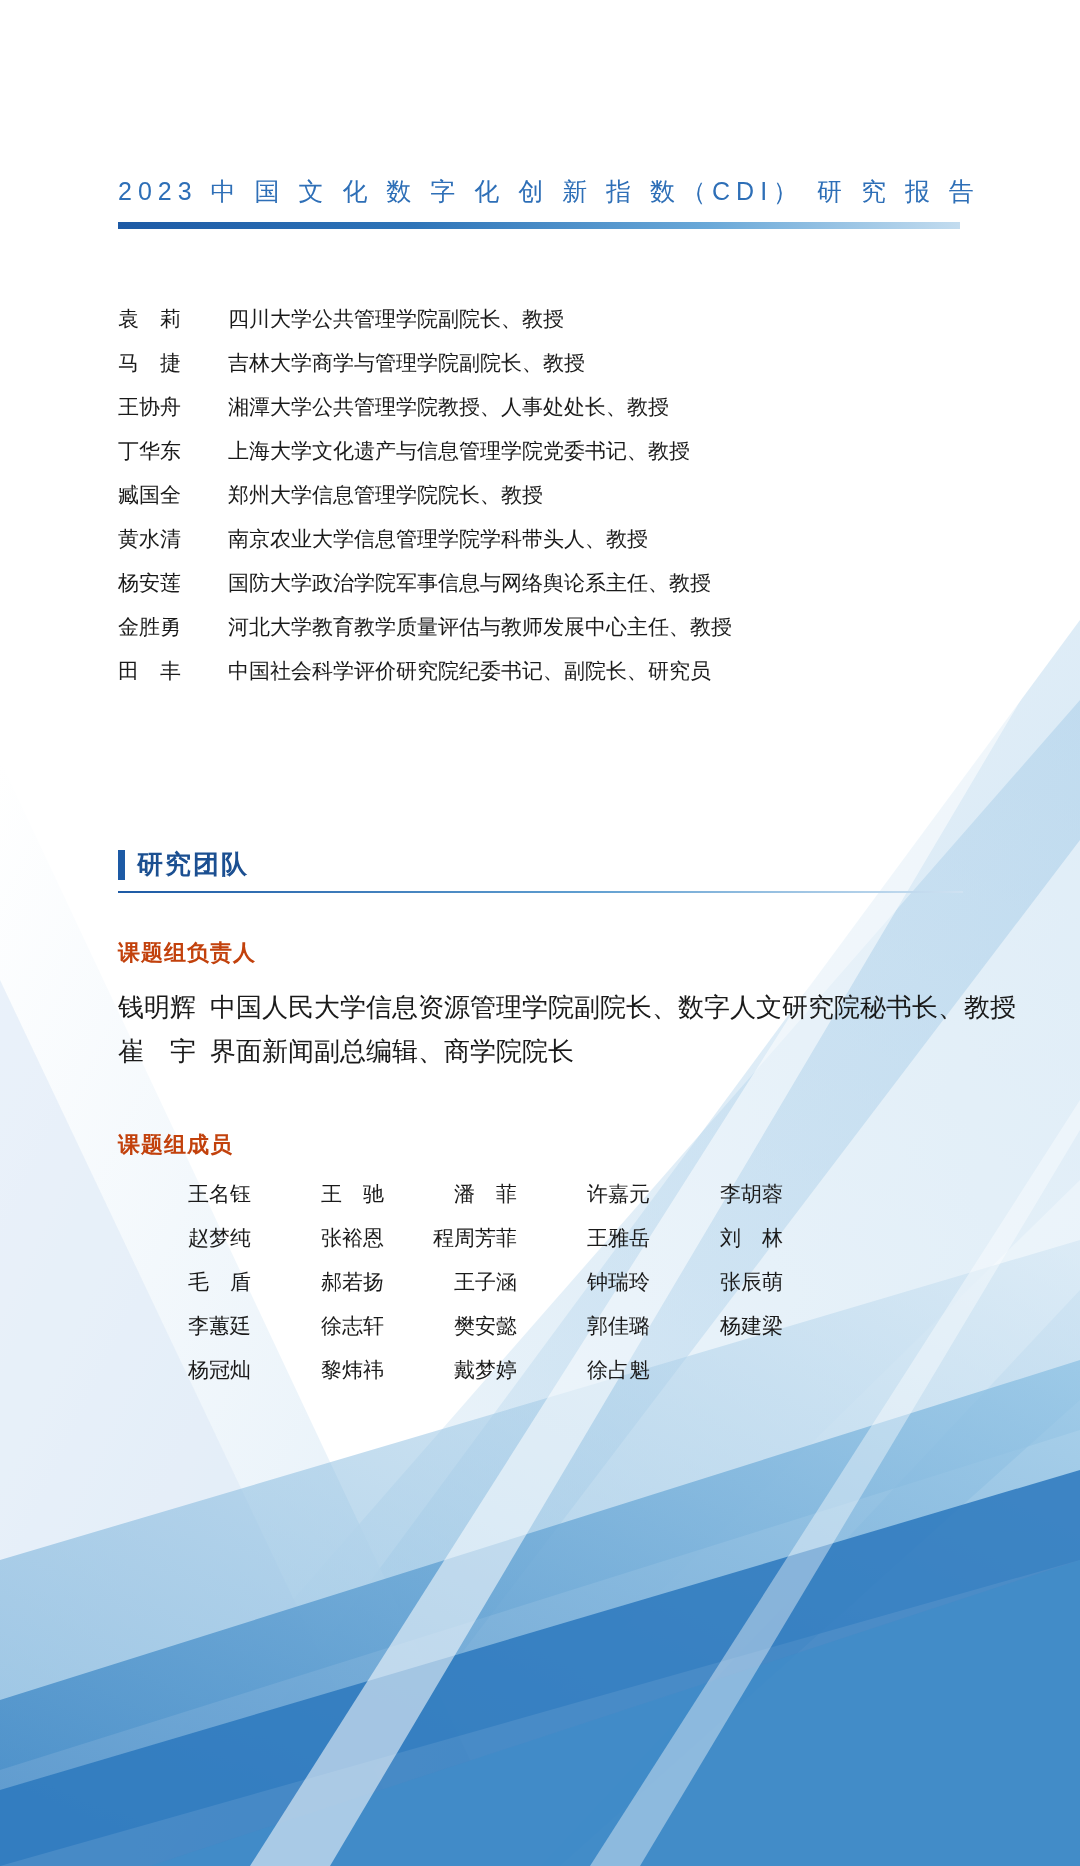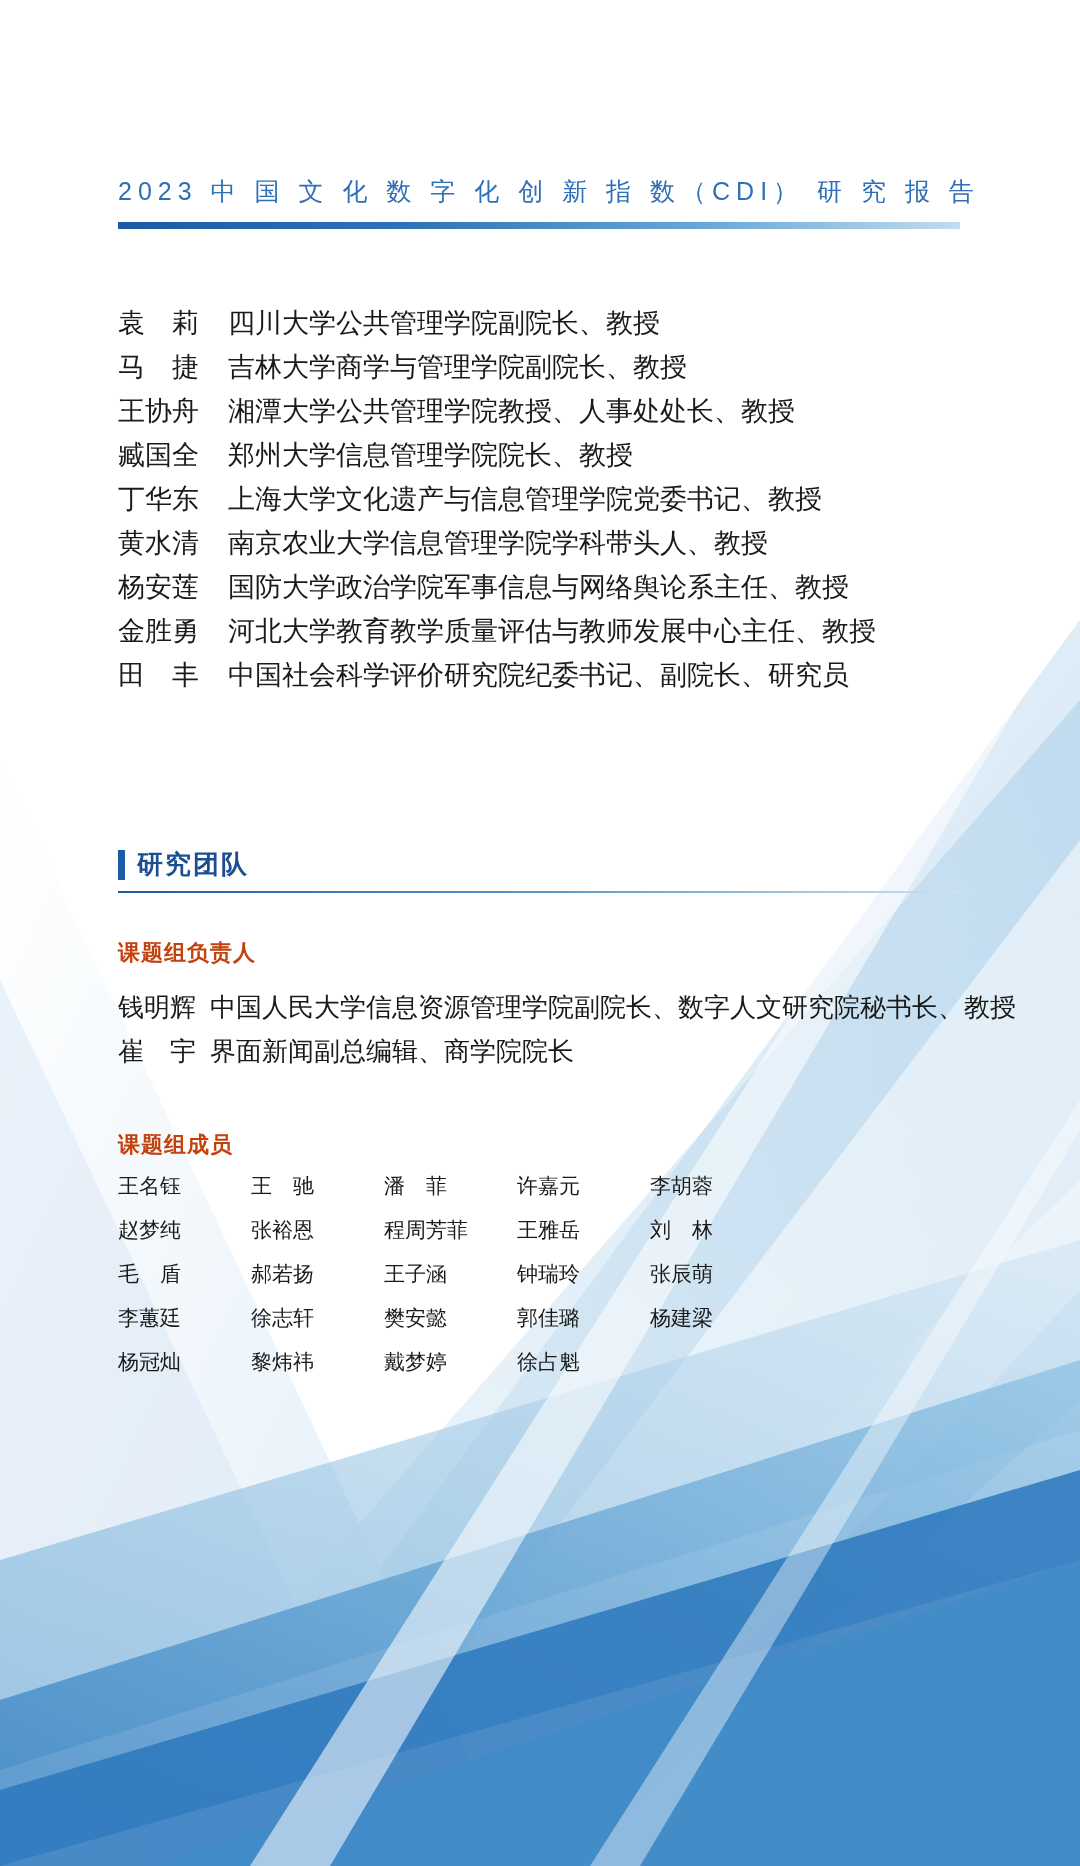--- a/index.html
+++ b/index.html
@@ -59,21 +59,21 @@
   .advisors {
     position: absolute;
     left: 118px;
     top: 305px;
     width: 870px;
   }
   .adv-row {
     display: flex;
     align-items: baseline;
     height: 44px;
-    font-size: 27px;
+    font-size: 21px;
     color: #1a1a1a;
   }
   .adv-name {
     width: 110px;
     flex: 0 0 110px;
     letter-spacing: 0px;
   }
   .adv-title {
     flex: 1;
   }
@@ -140,21 +140,22 @@
   }
   .leader-title { flex: 1; }
 
   .members {
     position: absolute;
     left: 118px;
     top: 1130px;
     width: 900px;
   }
   .member-grid {
-    margin-top: 12px;
+    margin-top: 20px;
+    text-align: right;
   }
   .member-row {
     display: flex;
     height: 44px;
     font-size: 21px;
     color: #1a1a1a;
   }
   .member-cell {
     width: 133px;
     flex: 0 0 133px;
@@ -217,26 +218,26 @@
     </div>
     <div class="adv-row">
       <div class="adv-name">马　捷</div>
       <div class="adv-title">吉林大学商学与管理学院副院长、教授</div>
     </div>
     <div class="adv-row">
       <div class="adv-name">王协舟</div>
       <div class="adv-title">湘潭大学公共管理学院教授、人事处处长、教授</div>
     </div>
     <div class="adv-row">
+      <div class="adv-name">丁华东</div>
+      <div class="adv-title">上海大学文化遗产与信息管理学院党委书记、教授</div>
+    </div>
+    <div class="adv-row">
       <div class="adv-name">臧国全</div>
       <div class="adv-title">郑州大学信息管理学院院长、教授</div>
-    </div>
-    <div class="adv-row">
-      <div class="adv-name">丁华东</div>
-      <div class="adv-title">上海大学文化遗产与信息管理学院党委书记、教授</div>
     </div>
     <div class="adv-row">
       <div class="adv-name">黄水清</div>
       <div class="adv-title">南京农业大学信息管理学院学科带头人、教授</div>
     </div>
     <div class="adv-row">
       <div class="adv-name">杨安莲</div>
       <div class="adv-title">国防大学政治学院军事信息与网络舆论系主任、教授</div>
     </div>
     <div class="adv-row">

